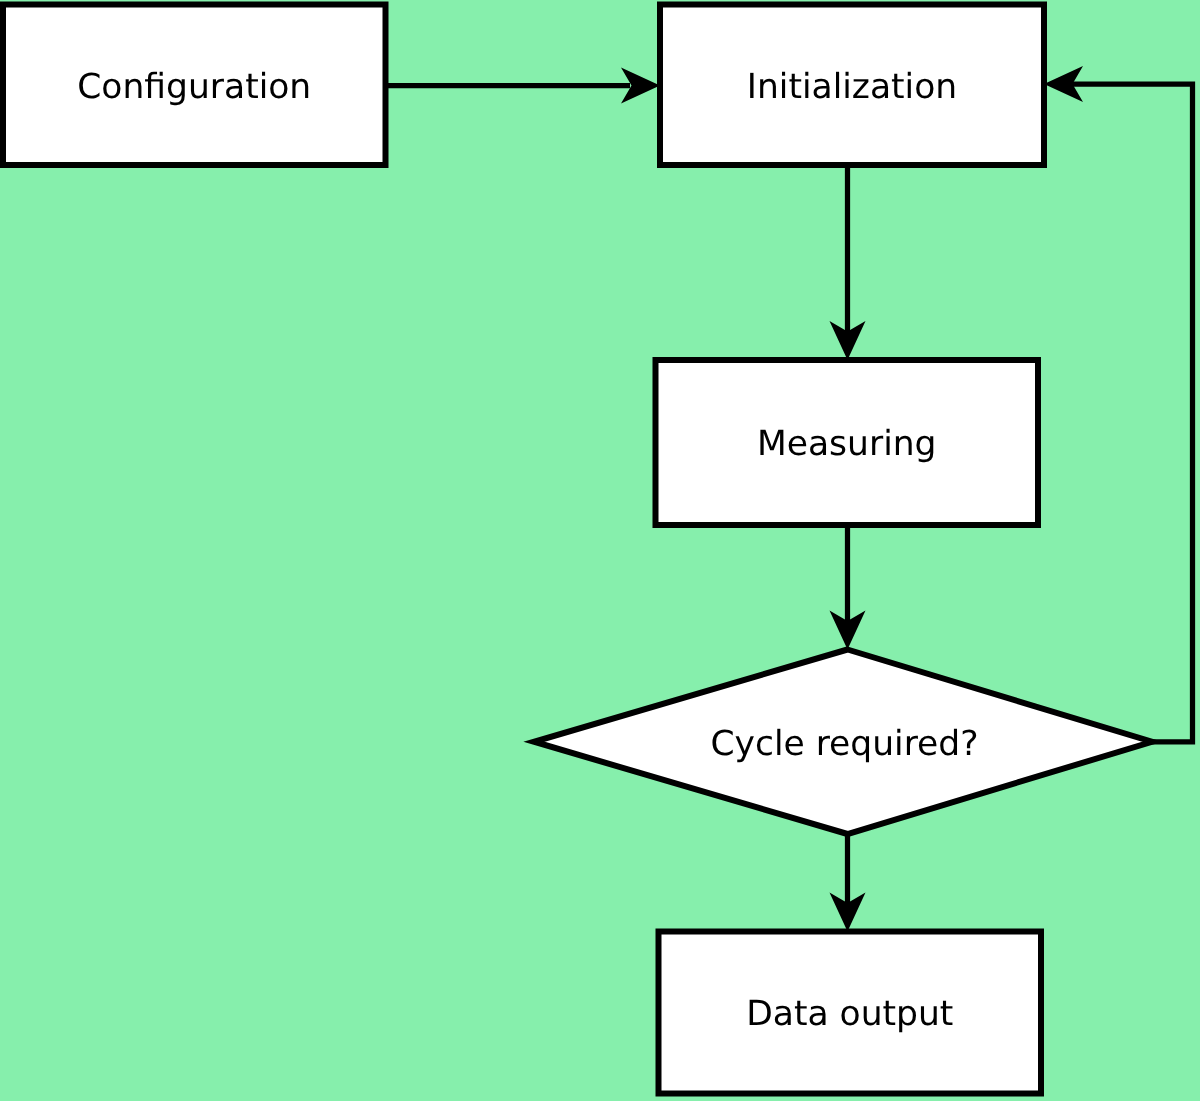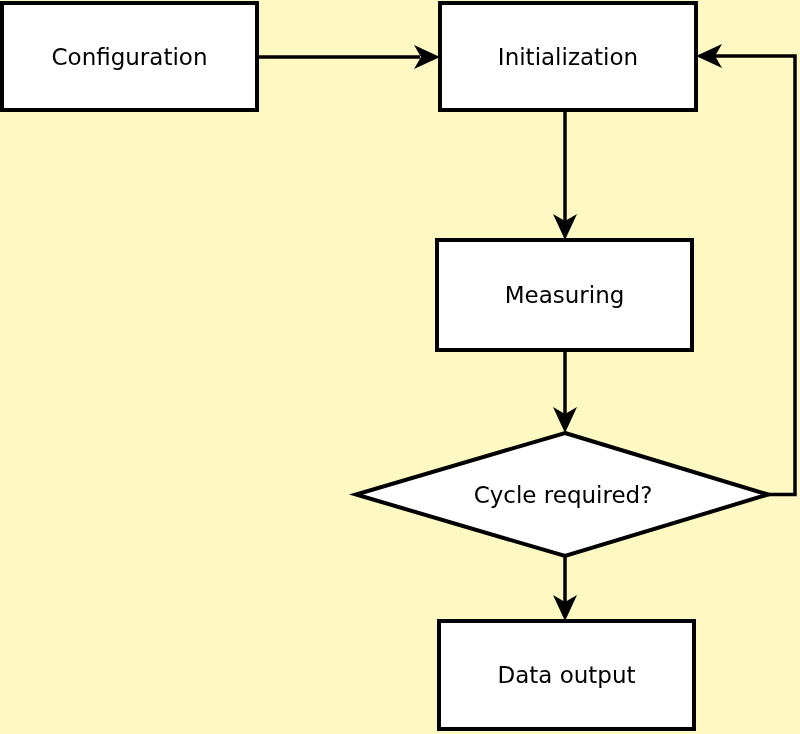--- a/index.html
+++ b/index.html
@@ -4,21 +4,21 @@
 <style>
   html, body {
     margin: 0;
     padding: 0;
     background: #ffffff;
   }
   .canvas {
     position: relative;
     width: 800px;
     height: 734px;
-    background: #fef9c3;
+    background: #86efac;
     overflow: hidden;
   }
   svg {
     display: block;
   }
   .shape {
     fill: #ffffff;
     stroke: #000000;
     stroke-width: 4;
   }

